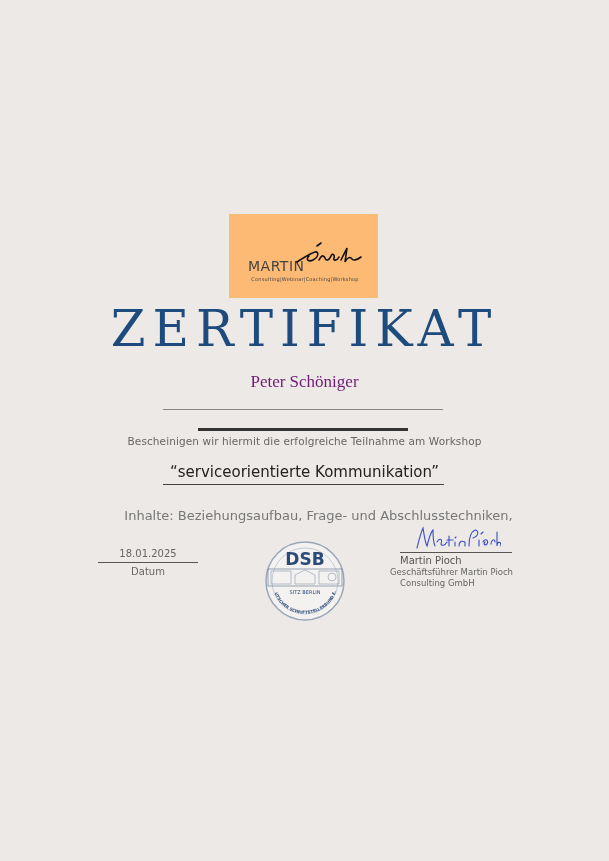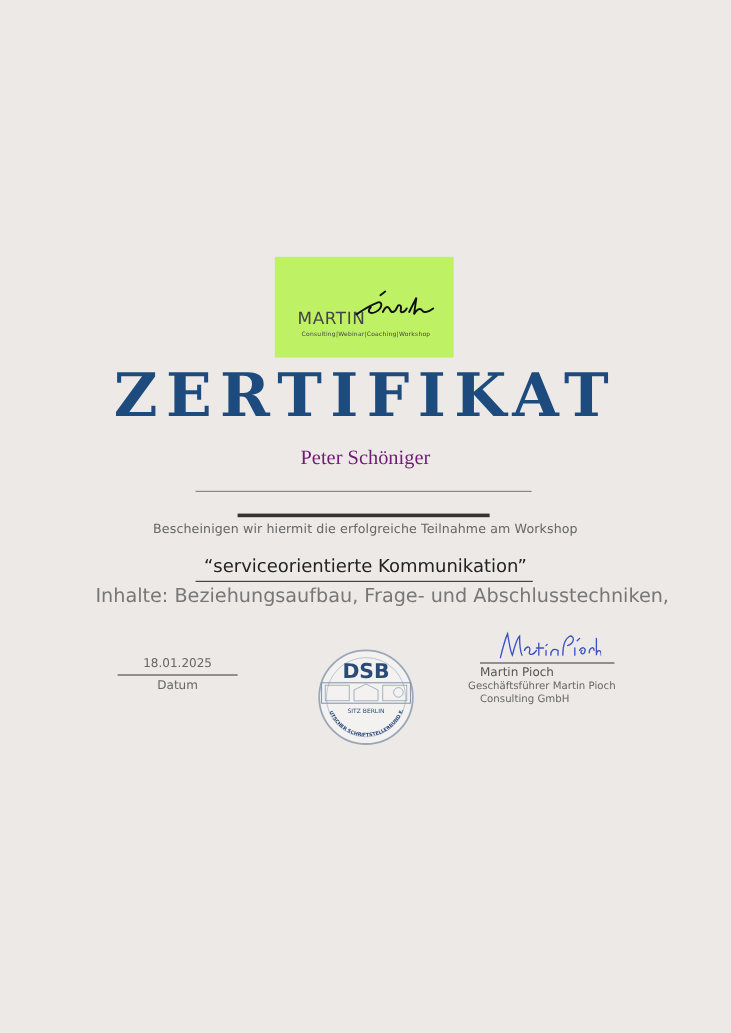--- a/index.html
+++ b/index.html
@@ -9,58 +9,58 @@
     position: relative;
     overflow: hidden;
     font-family: "DejaVu Sans", sans-serif;
     color: #555;
   }
   .abs { position: absolute; }
   .center { left: 0; right: 0; text-align: center; }
 
   #logo-box {
     left: 229px; top: 214px; width: 149px; height: 84px;
-    background: #bef264;
+    background: #fdba74;
   }
   #logo-martin {
     position: absolute; left: 19px; top: 44px;
     font-family: "DejaVu Sans", sans-serif;
     font-size: 14px; letter-spacing: 0.5px; color: #444;
   }
   #logo-sig {
     position: absolute; left: 66px; top: 26px; width: 70px; height: 32px;
   }
   #logo-tagline {
     position: absolute; left: 17px; top: 62px; width: 118px;
     font-size: 5px; letter-spacing: 0.2px; color: #444; text-align: center;
     white-space: nowrap;
   }
 
   #title {
     top: 300px;
     font-family: "DejaVu Serif", serif;
     font-size: 50px; letter-spacing: 7px;
-    color: #1e4b7e; font-weight: bold;
+    color: #1e4b7e; font-weight: normal;
   }
   #recipient {
     top: 372px;
     font-family: "Liberation Serif", serif;
     font-size: 17px; color: #701a75;
   }
   #line-name { left: 163px; width: 280px; top: 409px; height: 1px; background: #888; }
   #line-bold { left: 198px; width: 210px; top: 428px; height: 3px; background: #333; }
   #intro {
     top: 435px; font-size: 10.5px; color: #666; letter-spacing: 0.1px;
   }
   #workshop {
     top: 463px; font-size: 15px; color: #222;
   }
   #line-workshop { left: 163px; width: 281px; top: 484px; height: 1px; background: #444; }
   #contents {
-    top: 490px; font-size: 16px; color: #777; line-height: 13px; padding-left: 28px;
+    top: 509px; font-size: 13px; color: #777; line-height: 13px; padding-left: 28px;
   }
 
   #date-block { left: 98px; top: 548px; width: 100px; text-align: center; }
   #date-val { font-size: 10px; color: #666; }
   #date-line { height: 1px; background: #555; margin: 3px 0 3px 0; }
   #date-label { font-size: 10px; color: #666; }
 
   #seal { left: 258px; top: 540px; width: 94px; height: 82px; }
 
   #sig-block { left: 400px; top: 524px; width: 112px; }

